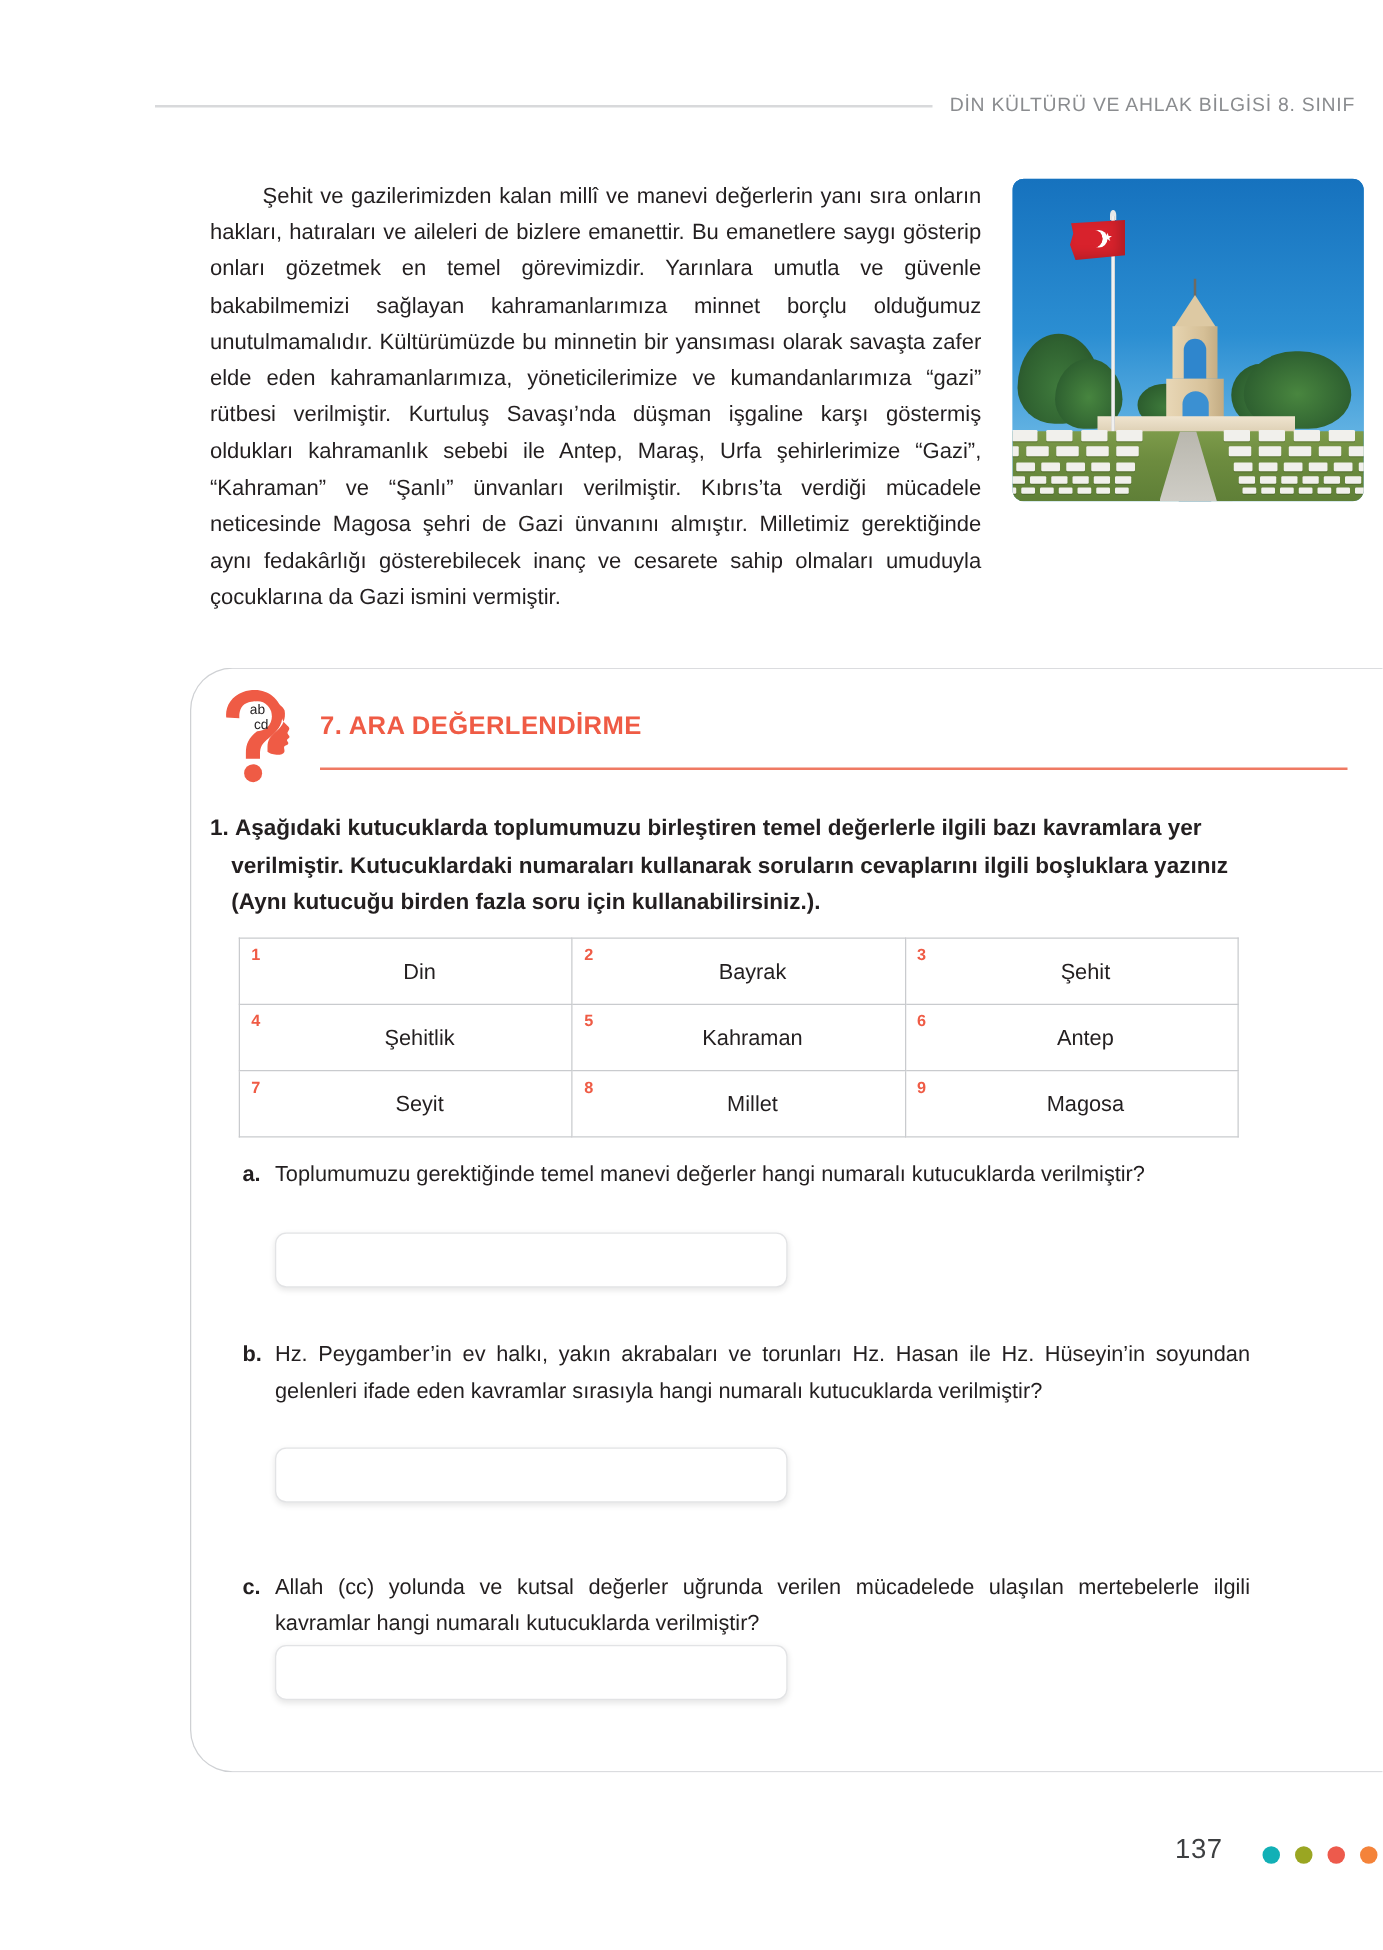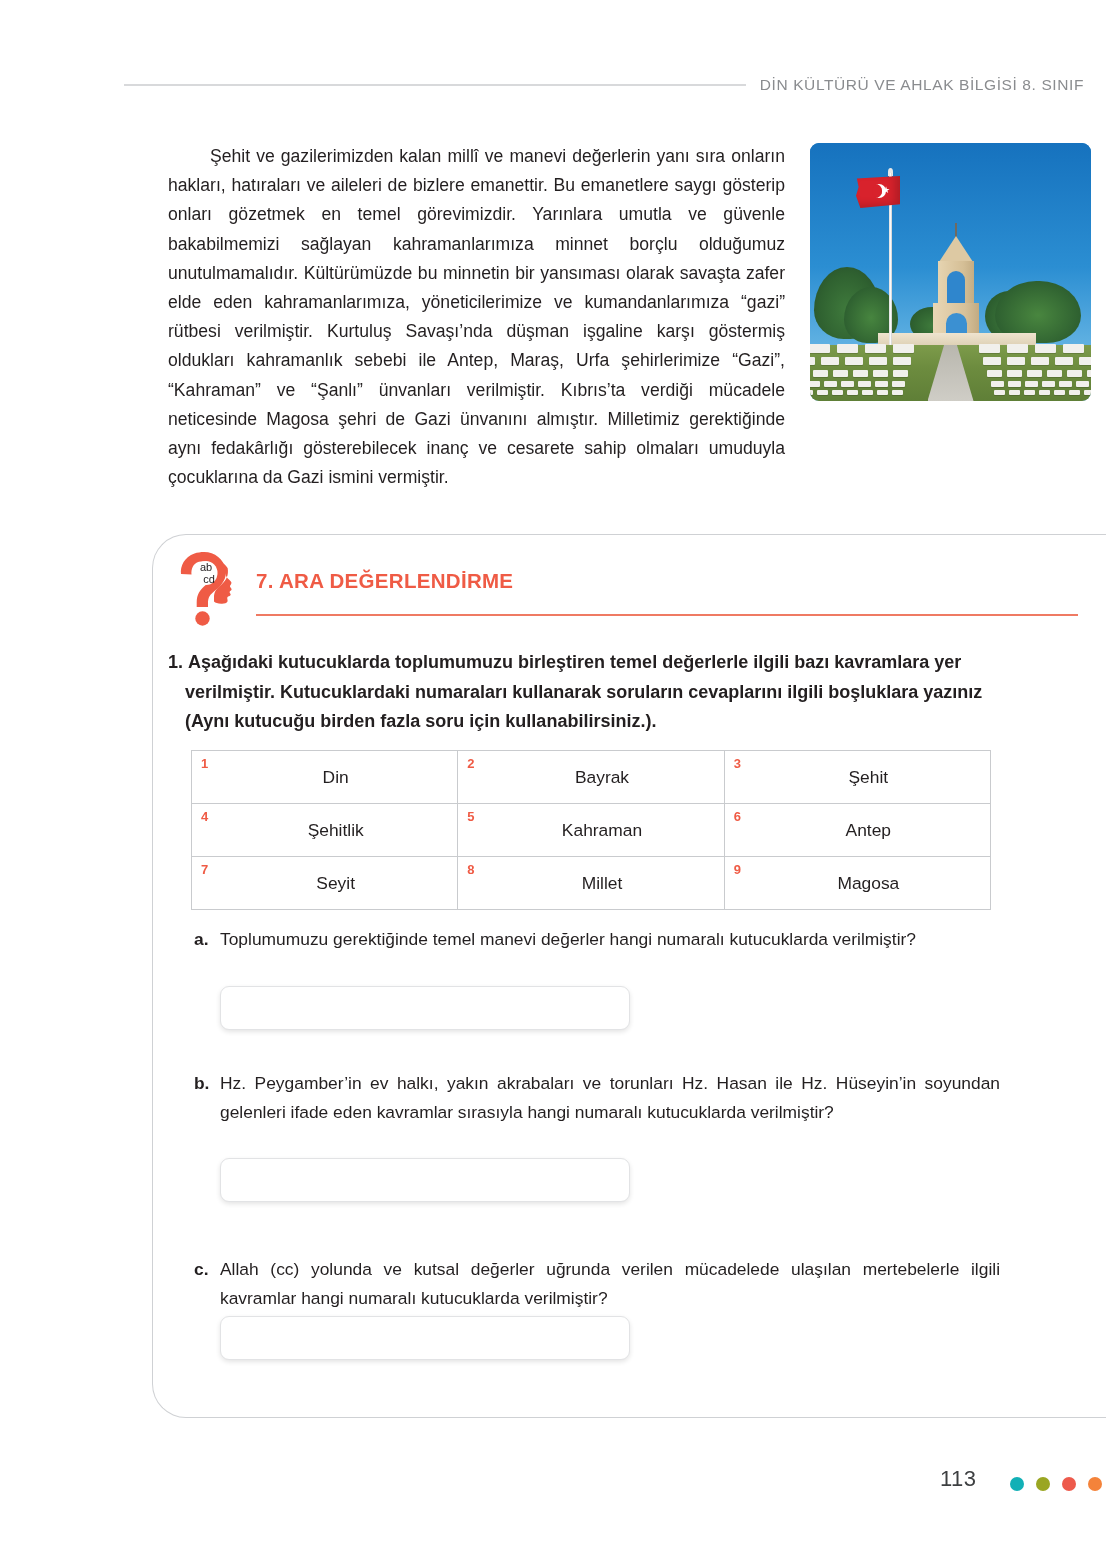--- a/index.html
+++ b/index.html
@@ -539,19 +539,19 @@
   <span class="txt">Hz. Peygamber’in ev halkı, yakın akrabaları ve torunları Hz. Hasan ile Hz. Hüseyin’in soyundan gelenleri ifade eden kavramlar sırasıyla hangi numaralı kutucuklarda verilmiştir?</span>
 </div>
 <div class="answer-box" id="box-b"></div>
 
 <div class="subq" id="q-c">
   <span class="lbl">c.</span>
   <span class="txt">Allah (cc) yolunda ve kutsal değerler uğrunda verilen mücadelede ulaşılan mertebelerle ilgili kavramlar hangi numaralı kutucuklarda verilmiştir?</span>
 </div>
 <div class="answer-box" id="box-c"></div>
 
-<div class="page-number">113</div>
+<div class="page-number">137</div>
 <div class="dots" id="footer-dots">
     <span class="dot" style="background: rgb(18, 176, 182);"></span>
     <span class="dot" style="background: rgb(154, 166, 34);"></span>
     <span class="dot" style="background: rgb(237, 90, 76);"></span>
     <span class="dot" style="background: rgb(244, 131, 58);"></span>
   </div>
 
 </body></html>

